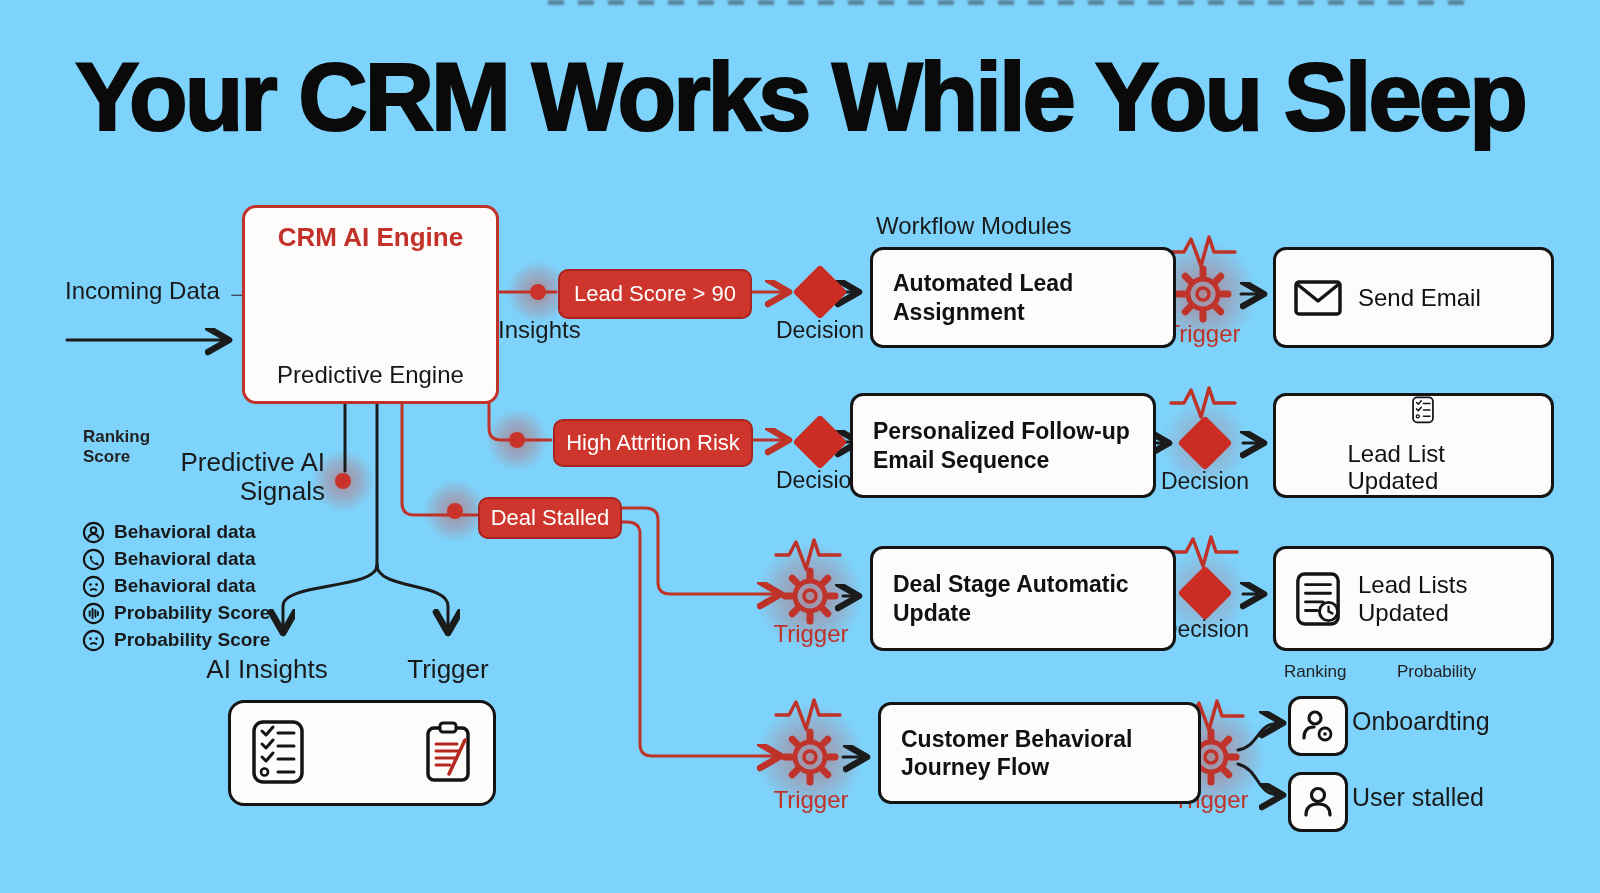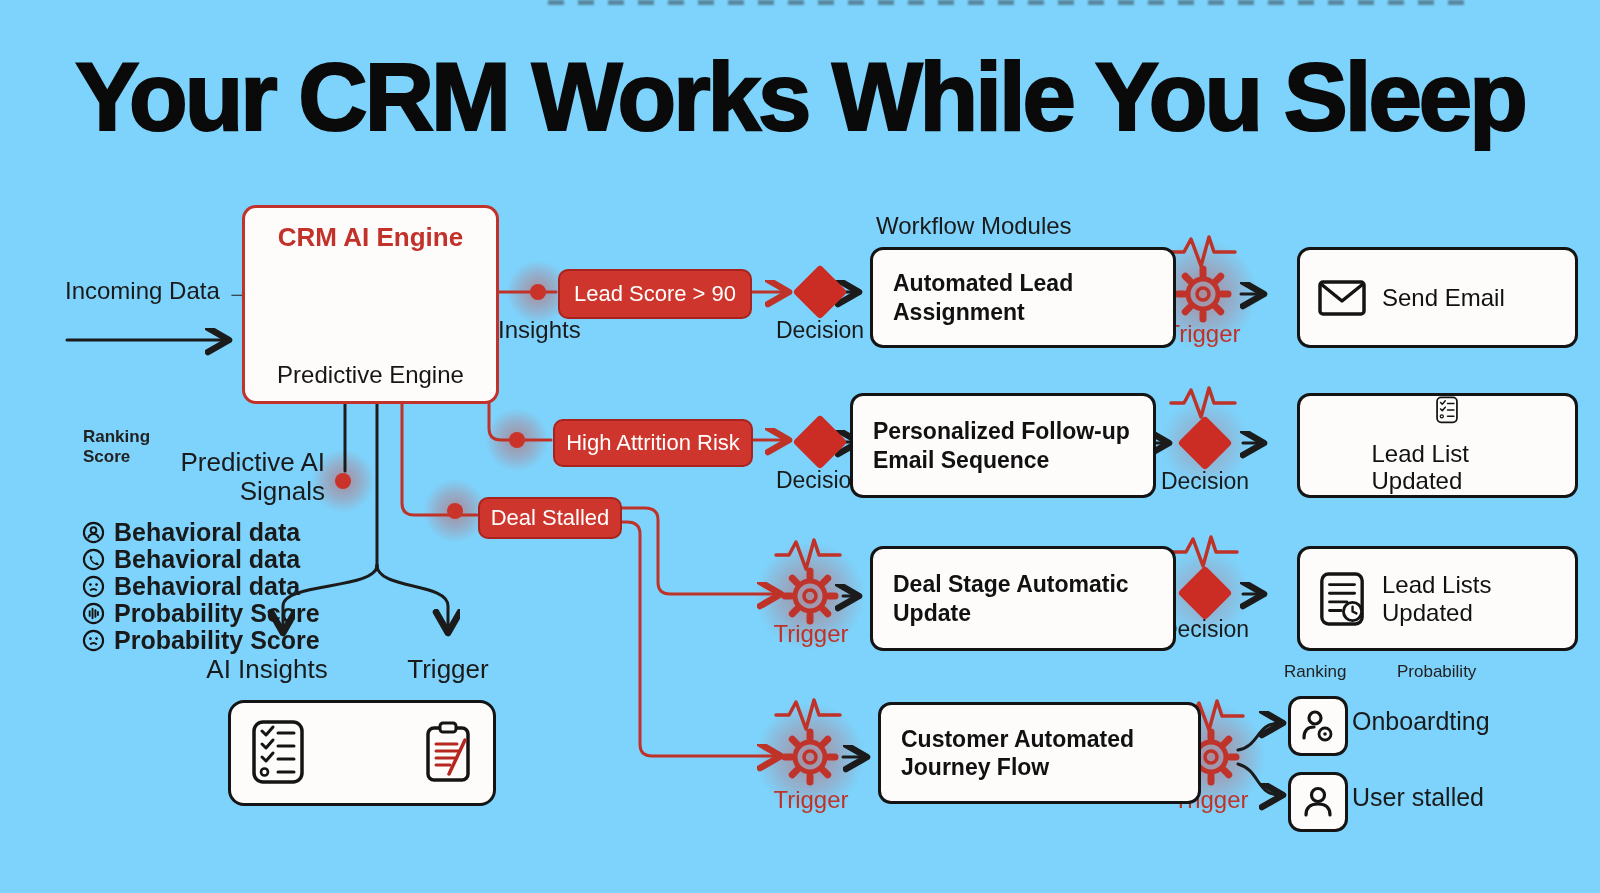--- a/index.html
+++ b/index.html
@@ -19,26 +19,26 @@
   .crm-title{position:absolute;left:0;right:0;top:14px;text-align:center;font-size:26px;font-weight:700;color:#c2312a;}
   .crm-sub{position:absolute;left:0;right:0;bottom:12px;text-align:center;font-size:24px;font-weight:500;color:#161616;}
   .lbl{position:absolute;z-index:2;font-weight:500;}
   .lbl.c{text-align:center;}
   .lbl.red{color:#bf3228;}
   .badge{position:absolute;z-index:2;background:#ce352d;border:2px solid #a8231d;border-radius:10px;
          color:#fff;font-size:22px;font-weight:500;display:flex;align-items:center;justify-content:center;}
   .wfbox{position:absolute;z-index:2;background:#fdfcfb;border:3.5px solid #141414;border-radius:13px;
          display:flex;align-items:center;padding:0 12px 0 20px;font-size:23px;font-weight:700;line-height:1.22;color:#111;}
   .outbox{position:absolute;z-index:2;background:#fdfcfb;border:3.5px solid #141414;border-radius:13px;
-          display:flex;align-items:center;gap:16px;padding-left:18px;font-size:24px;font-weight:500;line-height:1.15;color:#111;margin-left:24px;}
+          display:flex;align-items:center;gap:16px;padding-left:18px;font-size:24px;font-weight:500;line-height:1.15;color:#111;}
   .outbox .txt{max-width:150px;}
   .pbox{position:absolute;z-index:2;width:54px;height:54px;border:3.5px solid #141414;border-radius:13px;
         background:#fdfcfb;display:flex;align-items:center;justify-content:center;}
   .sig-item{position:absolute;left:82px;z-index:2;display:flex;align-items:center;gap:9px;height:24px;}
-  .sig-item span{font-size:25px;font-weight:700;}
+  .sig-item span{font-size:19px;font-weight:700;}
   .blbox{position:absolute;left:228px;top:700px;width:262px;height:100px;border:3px solid #141414;
          border-radius:16px;background:#fdfcfb;z-index:2;}
   .small-lbl{position:absolute;z-index:2;font-size:17px;font-weight:500;color:#222;}
 </style>
 </head>
 <body>
 
 <div id="canvas">
 
   <div class="top-smudge"></div>
@@ -250,21 +250,21 @@
   <div class="wfbox" style="left:870px;top:247px;width:268px;height:95px;">
     <span>Automated Lead Assignment</span>
   </div>
   <div class="wfbox" style="left:850px;top:393px;width:268px;height:99px;">
     <span>Personalized Follow-up Email Sequence</span>
   </div>
   <div class="wfbox" style="left:870px;top:546px;width:268px;height:99px;">
     <span>Deal Stage Automatic Update</span>
   </div>
   <div class="wfbox" style="left:878px;top:702px;width:285px;height:96px;">
-    <span>Customer Automated Journey Flow</span>
+    <span>Customer Behavioral Journey Flow</span>
   </div>
 
   <div class="outbox" style="left:1273px;top:247px;width:257px;height:95px;">
     <svg width="48" height="36" viewBox="0 0 48 36">
       <rect x="2" y="2" width="44" height="32" rx="3" fill="none" stroke="#141414" stroke-width="3.5"></rect>
       <path d="M3,4 L24,21 L45,4" fill="none" stroke="#141414" stroke-width="3.5" stroke-linejoin="round"></path>
     </svg>
     <span class="txt">Send Email</span>
   </div>
   <div class="outbox" style="left:1273px;top:393px;width:257px;height:99px;flex-direction:column;">

